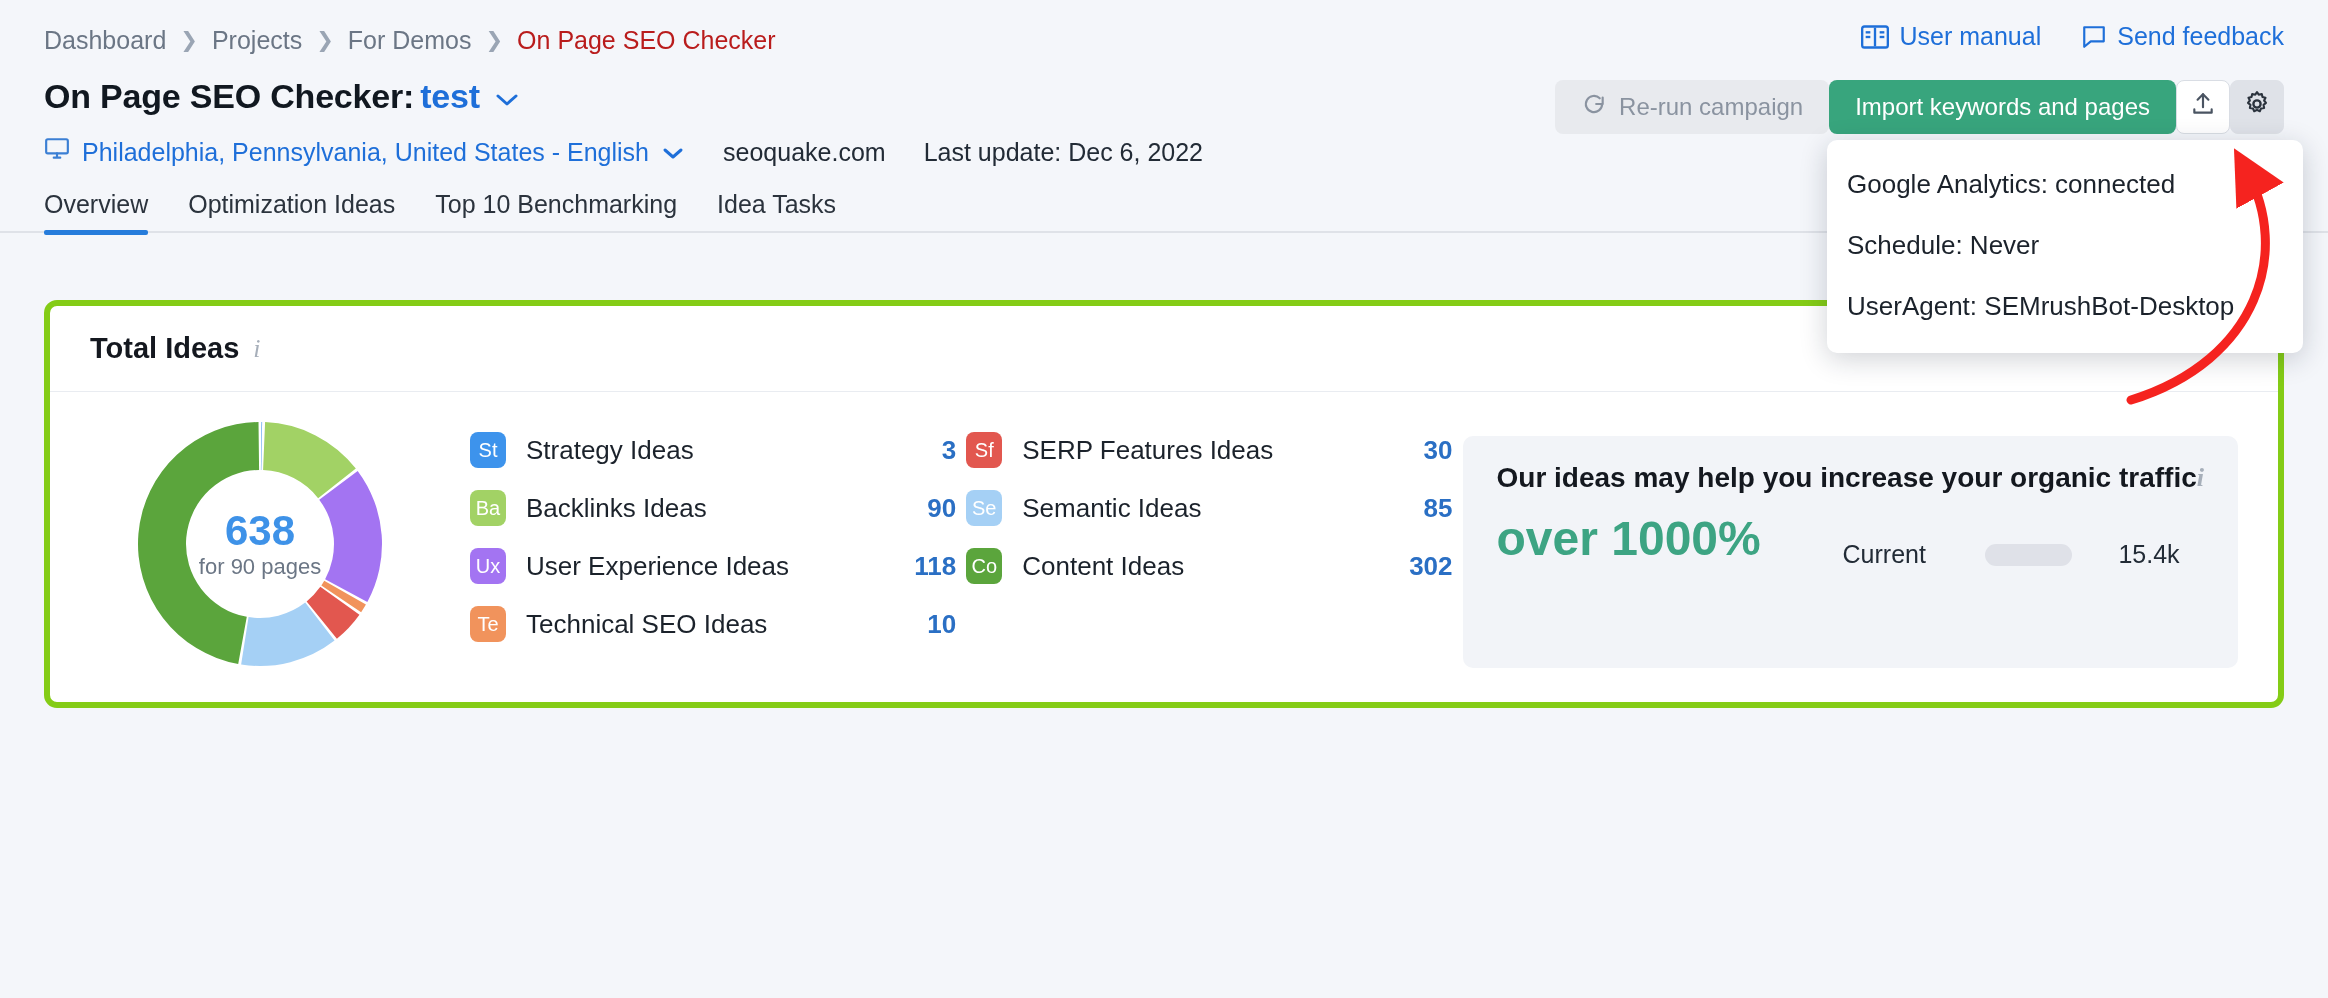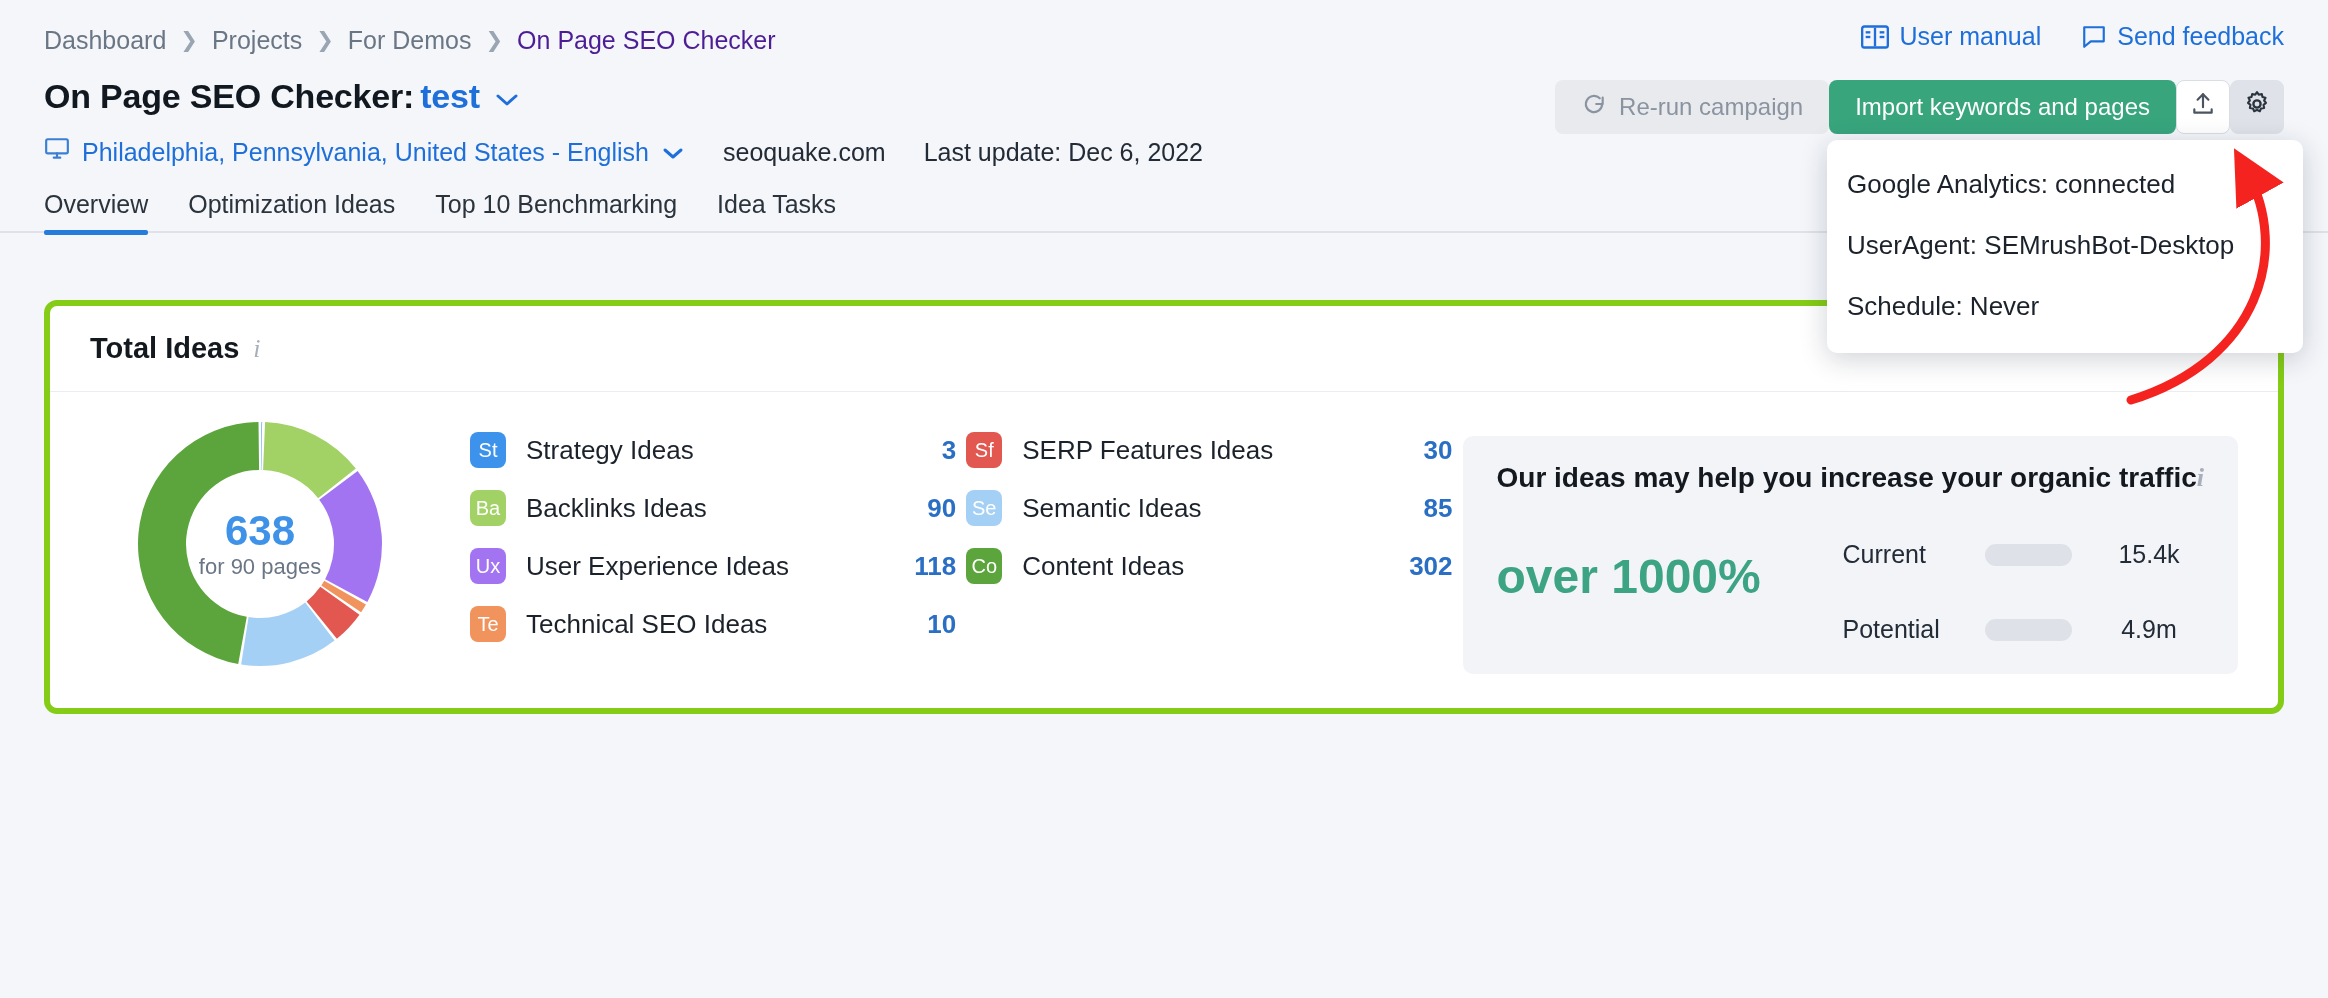--- a/index.html
+++ b/index.html
@@ -11,21 +11,21 @@
     overflow: hidden;
   }
 
   
   .breadcrumb {
     display: flex; align-items: center; gap: 14px;
     padding: 26px 0 0 44px;
     font-size: 25px; color: #6b7685;
   }
   .breadcrumb .crumb { cursor: pointer; }
-  .breadcrumb .crumb.current { color: #4c1d95; cursor: default; }
+  .breadcrumb .crumb.current { color: #b91c1c; cursor: default; }
   .breadcrumb .sep {
     color: #9aa5b4; font-size: 21px; line-height: 1;
     transform: translateY(-1px);
   }
 
   
   .toplinks {
     position: absolute; top: 22px; right: 44px;
     display: flex; align-items: center; gap: 40px;
     font-size: 25px; color: #1e6fd9;
@@ -388,39 +388,32 @@
         <div class="traffic-body">
           <div class="traffic-pct">over 1000%</div>
           <div class="bars">
             <div class="bar-row">
               <span class="bar-label">Current</span>
               <span class="bar-track">
                 <span class="bar-fill" id="fill-current" style="width: 0.4%; background: rgb(223, 225, 232);"></span>
               </span>
               <span class="bar-val">15.4k</span>
             </div>
-            <div class="bar-row">
-              <span class="bar-label">Potential</span>
-              <span class="bar-track">
-                <span class="bar-fill" id="fill-potential" style="width: 100%; background: rgb(74, 163, 240);"></span>
-              </span>
-              <span class="bar-val">4.9m</span>
-            </div>
           </div>
         </div>
       </div>
 
     </div>
   </div>
 </div>
 
 <div class="dropdown">
   <div class="dd-item">Google Analytics: connected</div>
+  <div class="dd-item">Schedule: Never</div>
   <div class="dd-item">UserAgent: SEMrushBot-Desktop</div>
-  <div class="dd-item">Schedule: Never</div>
 </div>
 
 <svg class="arrow-layer" width="2328" height="998">
   <defs>
     <marker id="ahead" markerWidth="6" markerHeight="6" refX="3" refY="3" orient="auto">
       <path d="M0,0 L6,3 L0,6 z" fill="#f5231f"></path>
     </marker>
   </defs>
   <path d="M2131,400 C2260,360 2290,250 2247,172" stroke="#f5231f" stroke-width="9" fill="none" stroke-linecap="round" marker-end="url(#ahead)"></path>
 </svg>

